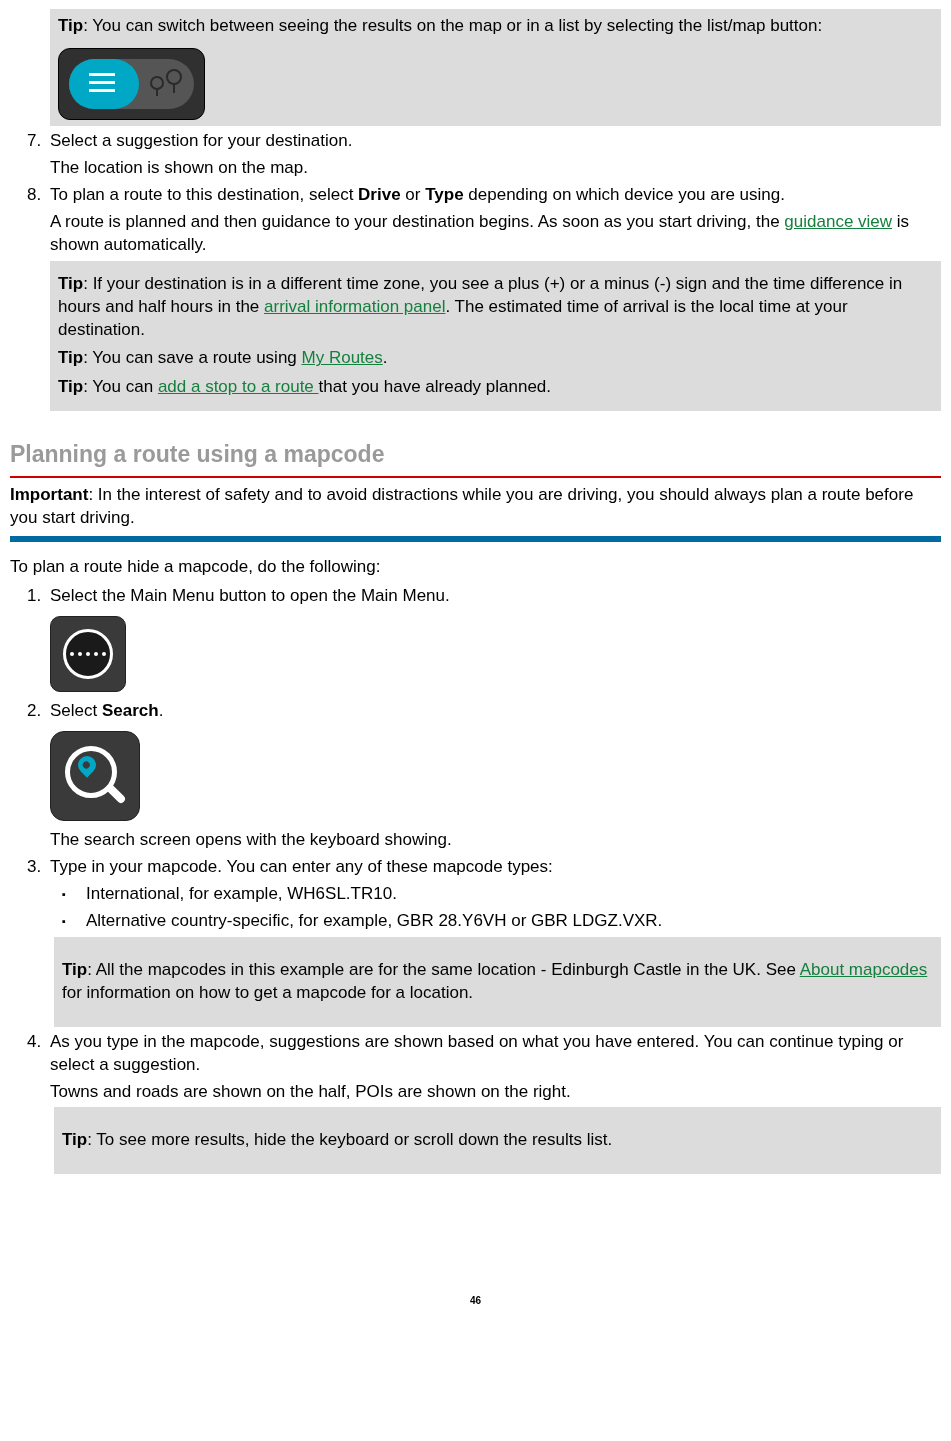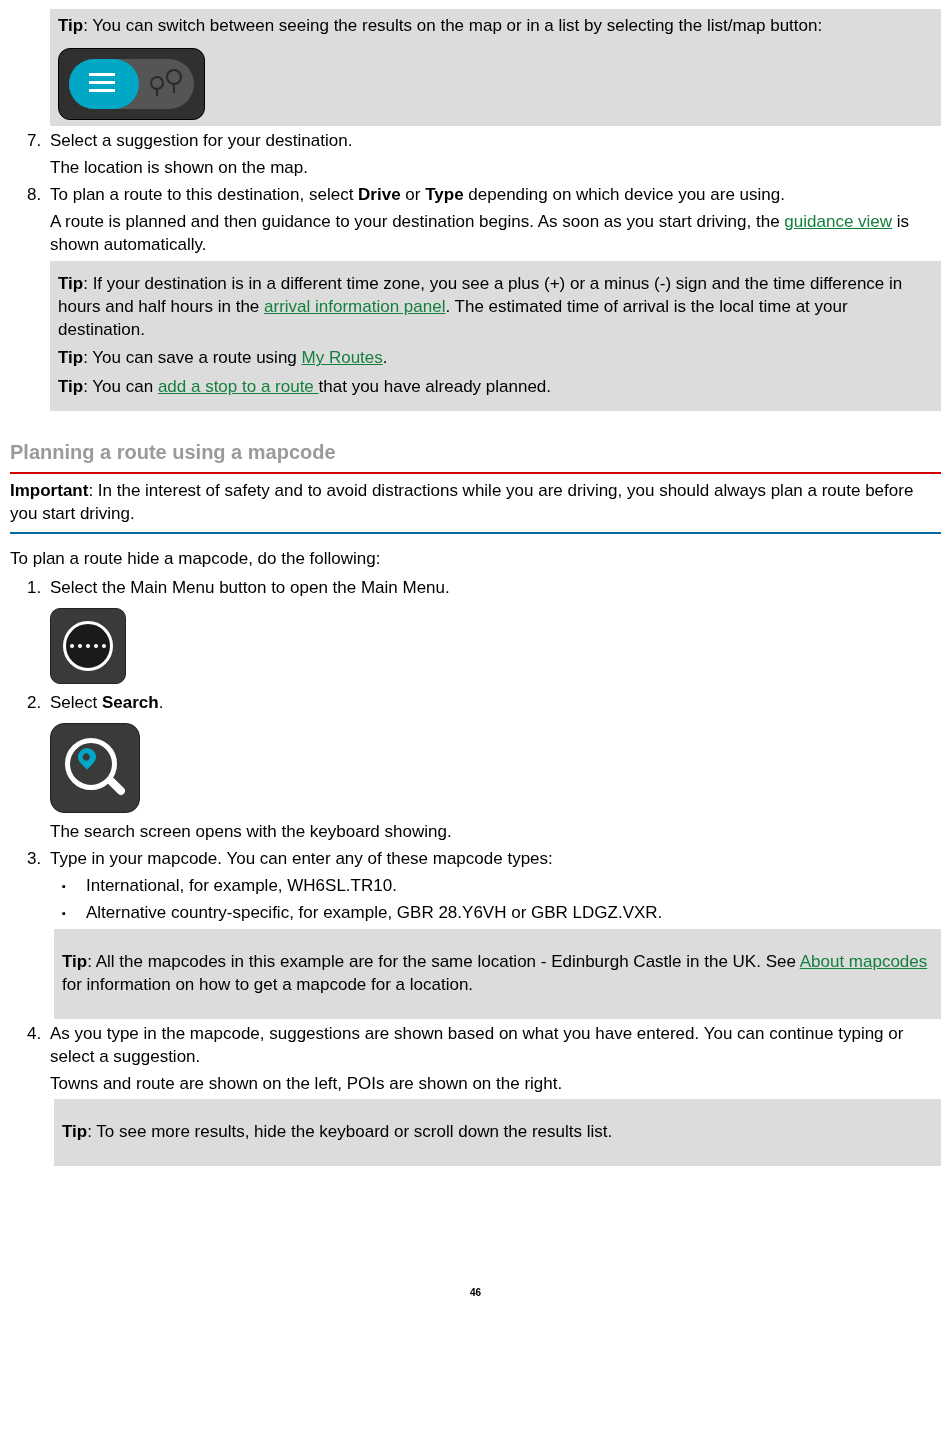--- a/index.html
+++ b/index.html
@@ -50,27 +50,27 @@
   }
   ul.bullets li::before {
     content: "▪";
     position: absolute;
     left: -16px;
     font-size: 11px;
     top: 4px;
   }
   h2.section {
     color: #9a9a9a;
-    font-size: 20px;
+    font-size: 23px;
     font-weight: bold;
     margin: 28px 0 6px 0;
   }
   .redbox {
     border-top: 2px solid #d00000;
-    border-bottom: 2px solid #0369a1;
+    border-bottom: 6px solid #0369a1;
     padding: 6px 0;
     margin: 0 0 14px 0;
   }
   .pagenum {
     text-align: center;
     font-size: 10px;
     margin-top: 120px;
     font-weight: bold;
   }
   
@@ -282,20 +282,20 @@
     <ul class="bullets">
       <li>International, for example, WH6SL.TR10.</li>
       <li>Alternative country-specific, for example, GBR 28.Y6VH or GBR LDGZ.VXR.</li>
     </ul>
     <div class="tipbox2">
       <span class="bold">Tip</span><span>: All the mapcodes in this example are for the same location - Edinburgh Castle in the UK. See </span><a href="#" class="hlink">About mapcodes</a><span> for information on how to get a mapcode for a location.</span>
     </div>
   </li>
   <li>
     <p class="para">As you type in the mapcode, suggestions are shown based on what you have entered. You can continue typing or select a suggestion.</p>
-    <p class="para">Towns and route are shown on the left, POIs are shown on the right.</p>
+    <p class="para">Towns and roads are shown on the half, POIs are shown on the right.</p>
     <div class="tipbox2">
       <span class="bold">Tip</span><span>: To see more results, hide the keyboard or scroll down the results list.</span>
     </div>
   </li>
 </ol>
 
 <div class="pagenum">46</div>
 
 </body></html>

